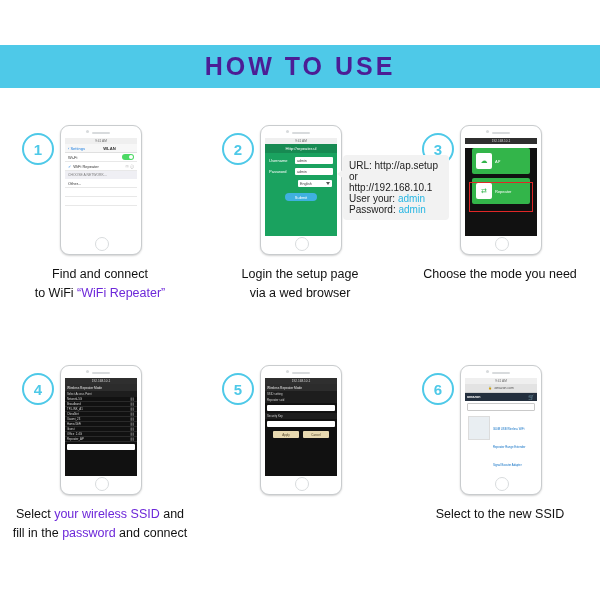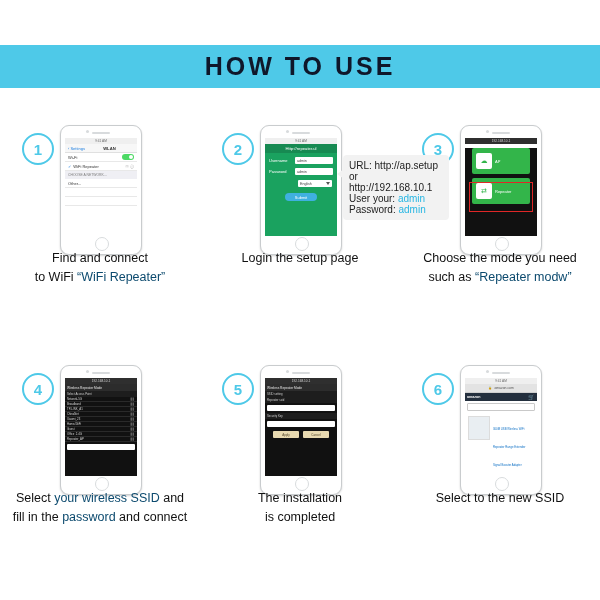--- a/index.html
+++ b/index.html
@@ -11,21 +11,21 @@
   }
   .page{position:relative;width:600px;height:600px;}
 
   
   .header{
     position:absolute;left:0;top:45px;width:600px;height:43px;
     background:#4ec9e8;
     display:flex;align-items:center;justify-content:center;
   }
   .header-title{
-    color:#0f172a;font-size:25px;font-weight:bold;letter-spacing:3px;
+    color:#4c1d95;font-size:25px;font-weight:bold;letter-spacing:3px;
   }
 
   
   .grid{
     position:absolute;left:0;top:105px;width:600px;
     display:flex;flex-wrap:wrap;
   }
   .cell{
     width:200px;height:240px;
     position:relative;
@@ -191,24 +191,24 @@
   .amz-search{height:6px;background:#ffffff;border:1px solid #c9c9c9;margin:2px;border-radius:1px;}
   .prod{
     display:flex;gap:3px;padding:3px;border-bottom:1px solid #e6e6e6;background:#ffffff;
   }
   .prod .thumb{width:20px;height:22px;background:#e9eef2;border:1px solid #dcdcdc;}
   .prod .meta{flex:1;}
   .prod .ttl{font-size:2.8px;color:#0b6ec4;line-height:4px;}
 
   
   .caption{
-    position:absolute;left:0;right:0;top:144px;
+    position:absolute;left:0;right:0;top:160px;
     text-align:center;font-size:12.5px;line-height:19px;color:#111;
   }
-  .caption .cy{color:#0c4a6e;margin-top:26px;}
+  .caption .cy{color:#6d28d9;margin-top:26px;}
   .cell.wide .caption{left:-12px;right:-12px;}
 </style>
 </head>
 <body>
 
 <div class="page">
 
   <div class="header">
     <div class="header-title">HOW TO USE</div>
   </div>
@@ -294,20 +294,21 @@
           <span class="cyan">admin</span>
         </div>
         <div>
           <span>Password:</span>
           <span class="cyan">admin</span>
         </div>
       </div>
 
       <div class="caption">
         <div>Login the setup page</div>
+        <div>via a wed browser</div>
       </div>
     </div>
 
     <div class="cell">
       <div class="step-badge">3</div>
 
       <div class="phone">
         <div class="cam"></div>
         <div class="speaker"></div>
         <div class="home"></div>
@@ -322,23 +323,20 @@
               <span class="ico">⇄</span>
               <span class="nm">Repeater</span>
             </div>
             <div class="mode-sel"></div>
           </div>
         </div>
       </div>
 
       <div class="caption">
         <div>Choose the mode you need</div>
-        <div>
-          <span>such as </span><span class="cy">“Repeater modw”</span>
-        </div>
       </div>
     </div>
 
     <div class="cell wide">
       <div class="step-badge">4</div>
 
       <div class="phone">
         <div class="cam"></div>
         <div class="speaker"></div>
         <div class="home"></div>
@@ -415,24 +413,20 @@
             <div class="ld-sub">Security Key</div>
             <div class="field-white"></div>
             <div class="btn-row">
               <span class="btn-tan">Apply</span>
               <span class="btn-tan">Cancel</span>
             </div>
           </div>
         </div>
       </div>
 
-      <div class="caption">
-        <div>The installation</div>
-        <div>is completed</div>
-      </div>
     </div>
 
     <div class="cell">
       <div class="step-badge">6</div>
 
       <div class="phone">
         <div class="cam"></div>
         <div class="speaker"></div>
         <div class="home"></div>
         <div class="screen">

